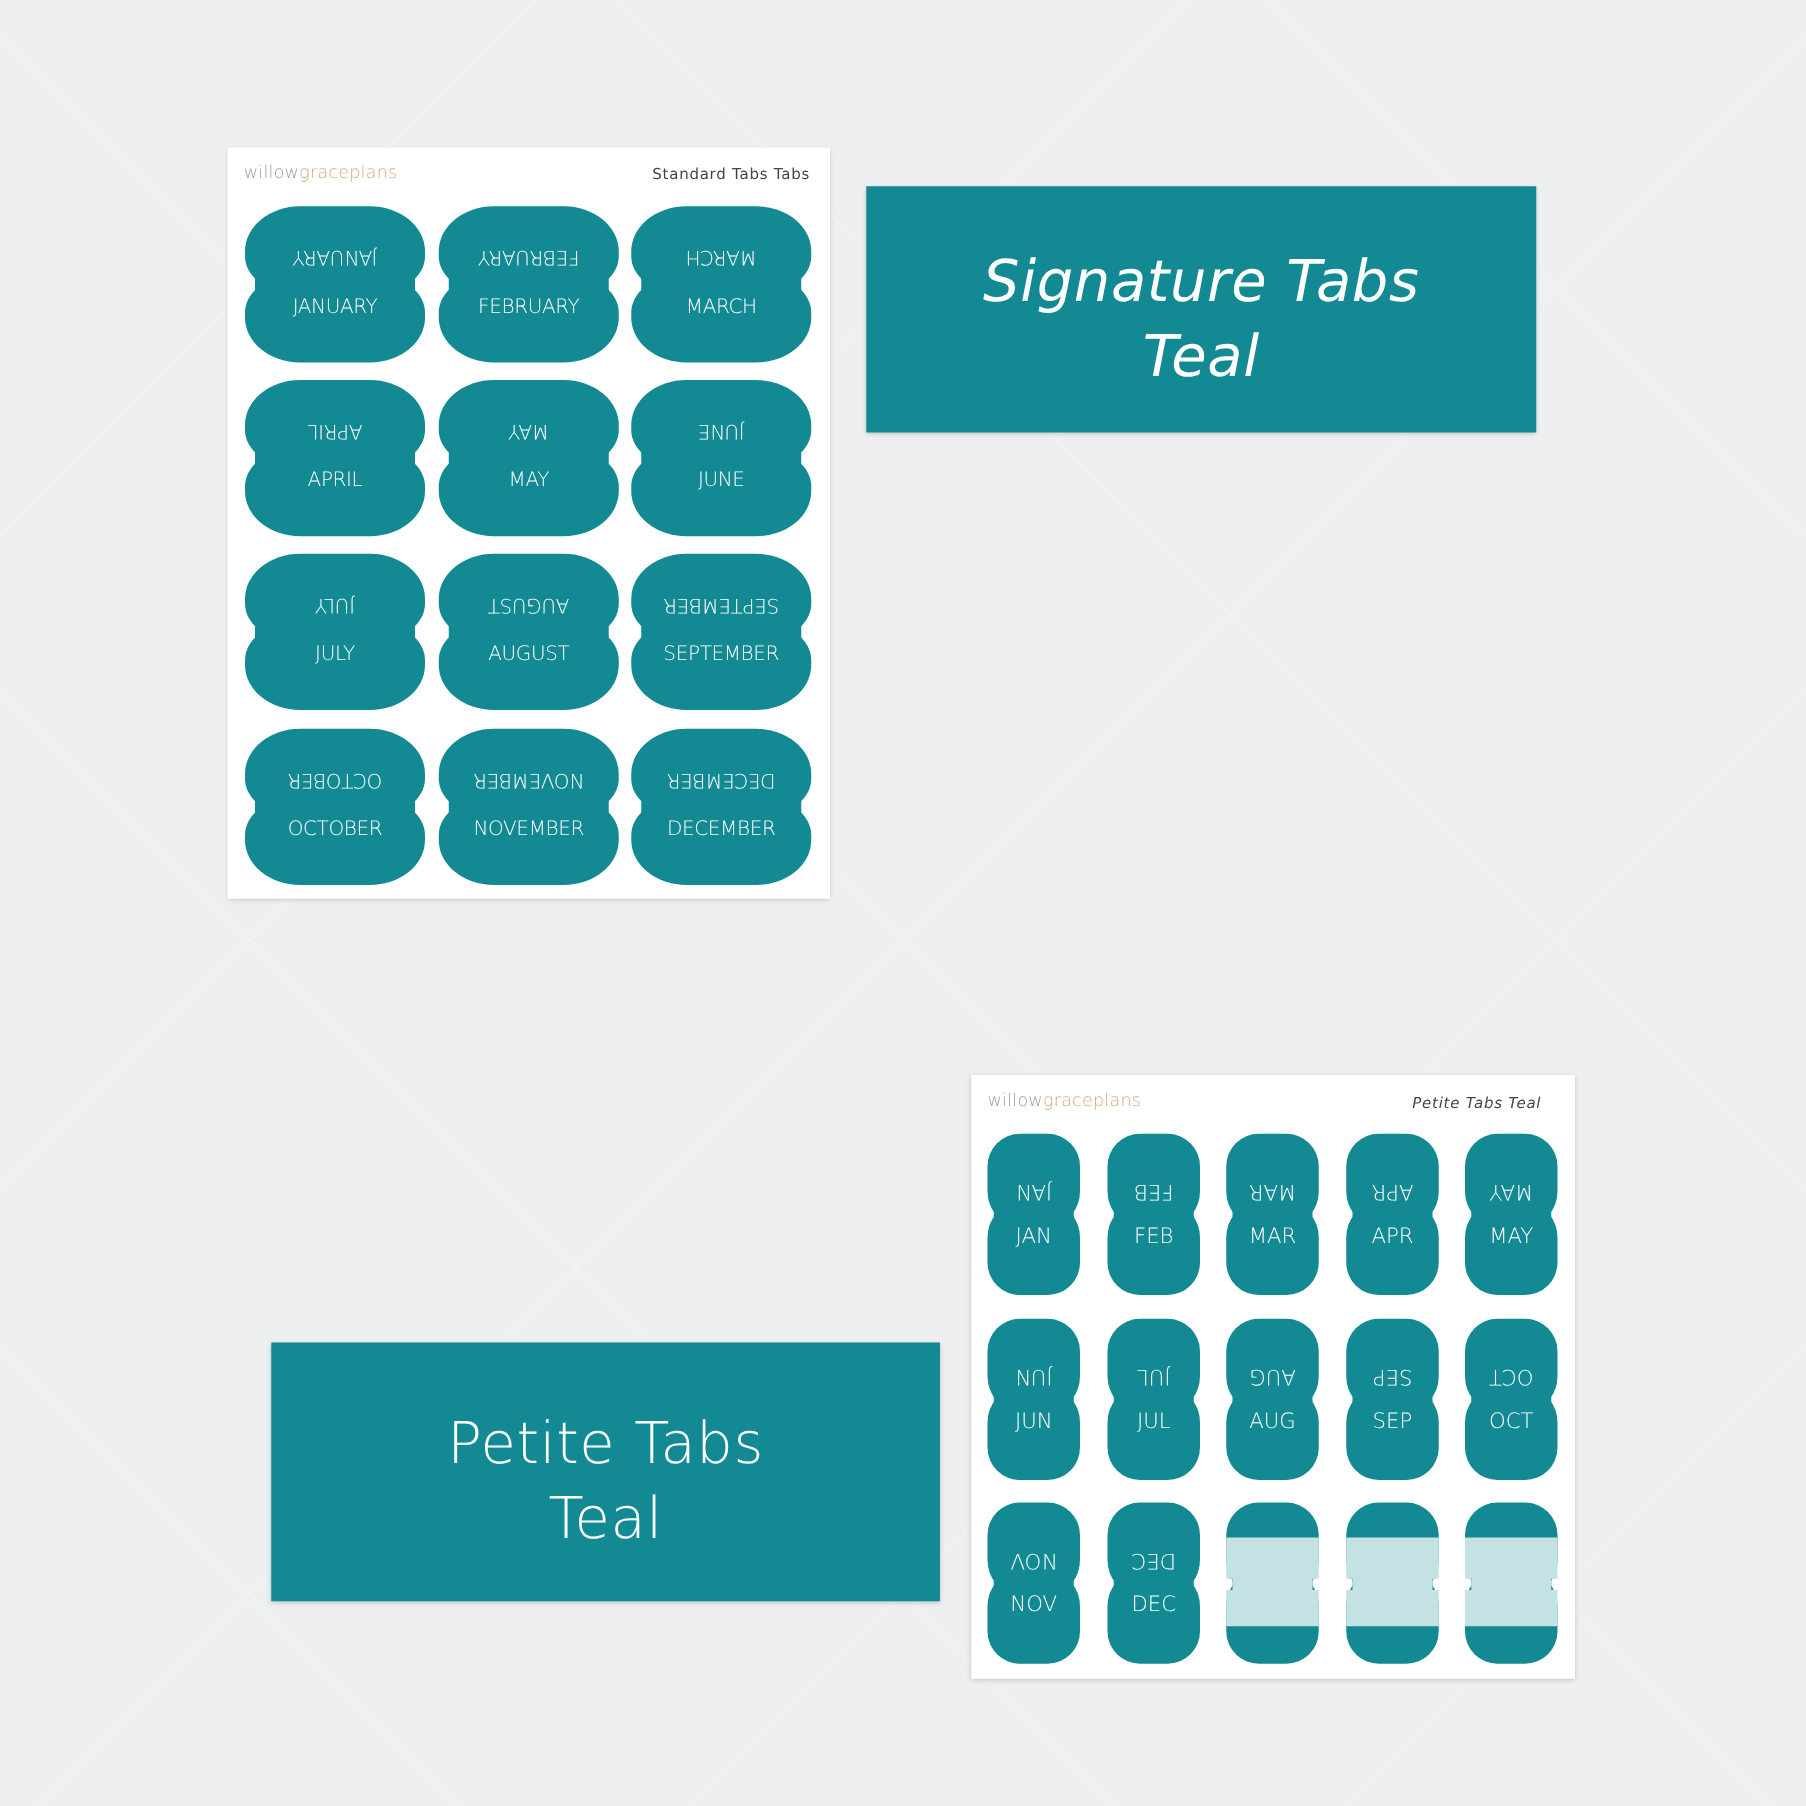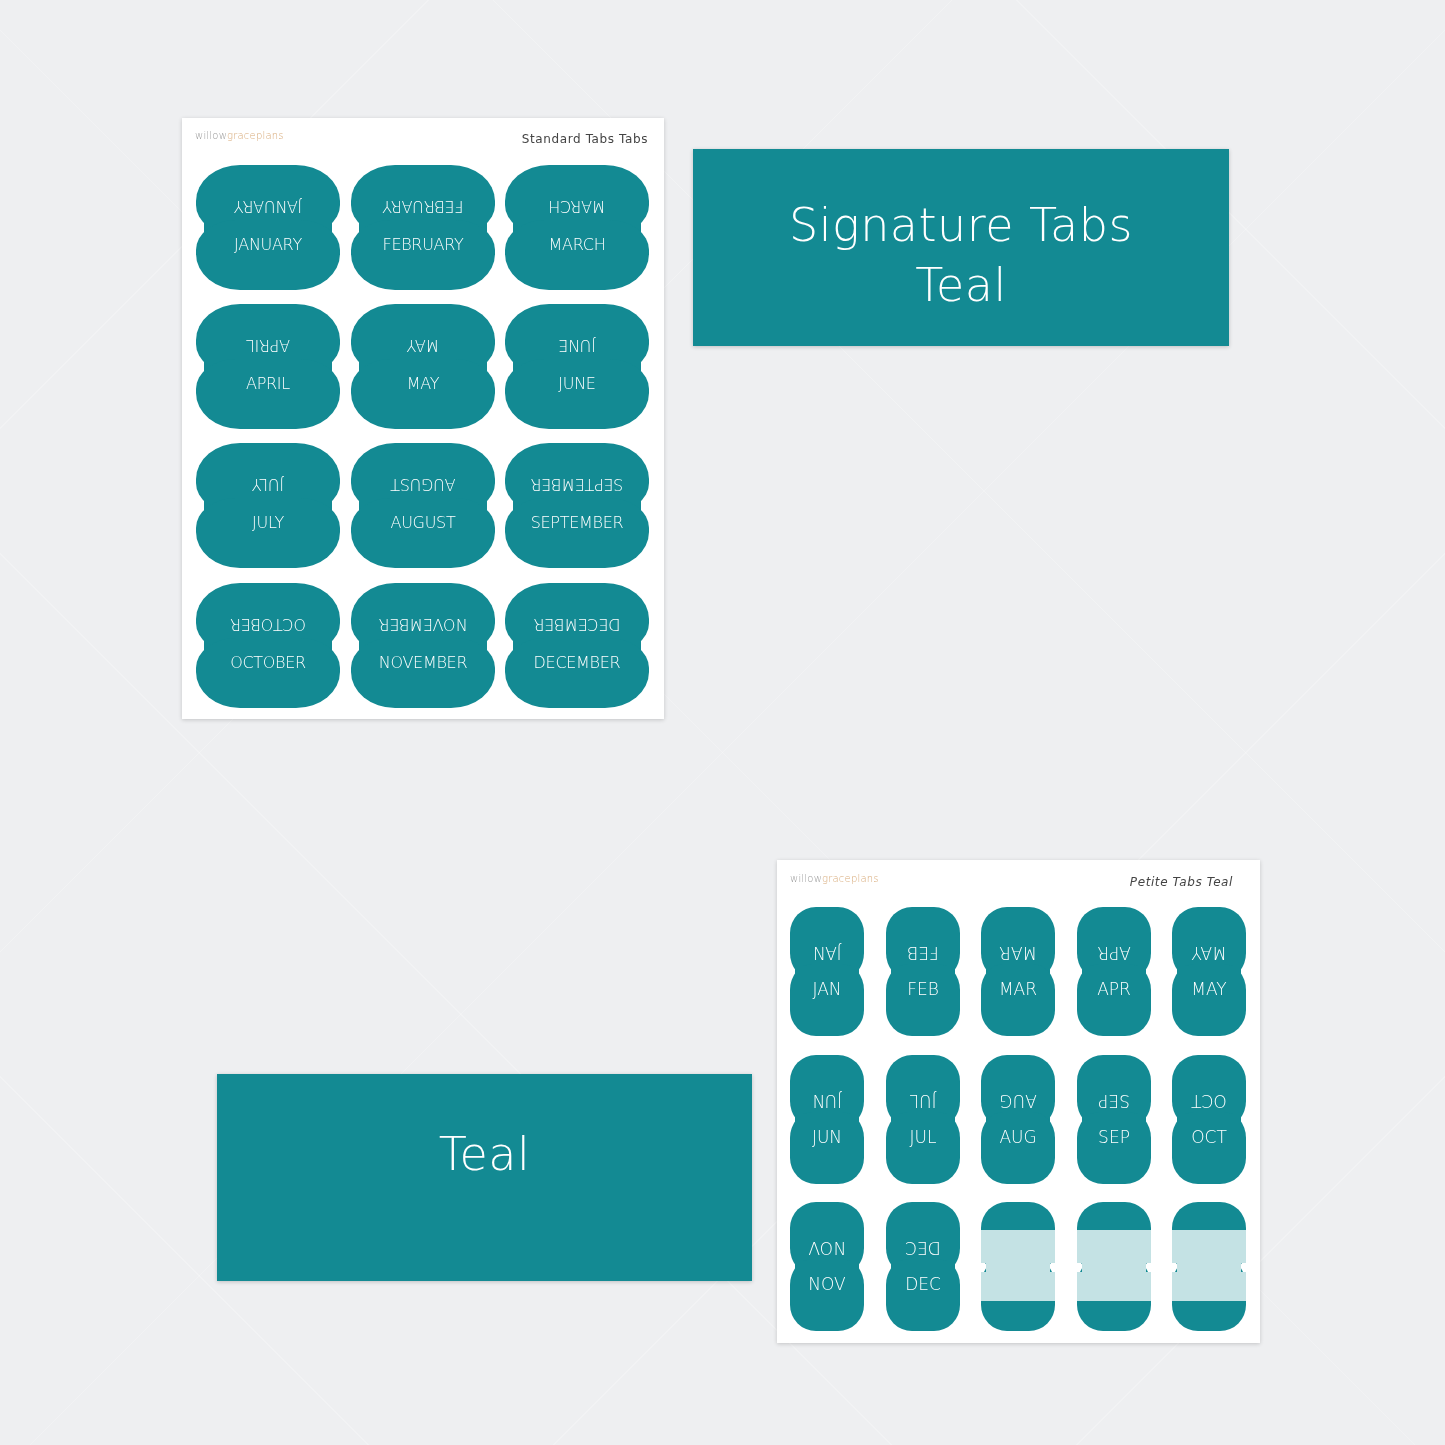--- a/index.html
+++ b/index.html
@@ -6,21 +6,21 @@
     body {
       width: 1445px; height: 1445px; position: relative; overflow: hidden;
       background: #eeeff1;
       font-family: "DejaVu Sans", sans-serif;
     }
     .sheet {
       position: absolute; background: #ffffff;
       box-shadow: 0 1px 4px rgba(0,0,0,0.18);
     }
     .brand {
-      position: absolute; font-size: 10px; letter-spacing: 0.2px;
+      position: absolute; font-size: 14px; letter-spacing: 0.2px;
       font-family: "DejaVu Sans", sans-serif; font-weight: 300;
     }
     .brand .b1 { color: #9a9a9a; }
     .brand .b2 { color: #d7a977; }
     .sheet-title {
       position: absolute; font-size: 12px; color: #444;
       font-family: "DejaVu Sans", sans-serif; letter-spacing: 0.6px;
     }
     
     .tab { position: absolute; }
@@ -167,28 +167,29 @@
   <div class="tab std" style="left:323px; top:465px;">
     <div class="lobe top"></div>
       <div class="pinch"></div>
       <div class="lobe bot"></div>
     <div class="txt flip">DECEMBER</div>
     <div class="txt norm">DECEMBER</div>
   </div>
 </div>
 
 <div class="banner" style="left:693px; top:149px; width:536px; height:197px;">
-  <div style="position:absolute; left:0; right:0; top:46px;">
+  <div style="position:absolute; left:0; right:0; top:46px;font-style:italic;">
     <span class="line">Signature Tabs</span>
     <span class="line">Teal</span>
   </div>
 </div>
 
 <div class="banner" style="left:217px; top:1074px; width:535px; height:207px;">
   <div style="position:absolute; left:0; right:0; top:50px;">
+    <span class="line">Petite Tabs</span>
     <span class="line">Teal</span>
   </div>
 </div>
 
 <div class="sheet" style="left:777px; top:860px; width:483px; height:483px;">
   <div class="brand" style="left:13px; top:13px;">
     <span class="b1">willow</span><span class="b2">graceplans</span>
   </div>
   <div class="sheet-title" style="right:27px; top:15px;font-style:italic;">Petite Tabs Teal</div>
 

